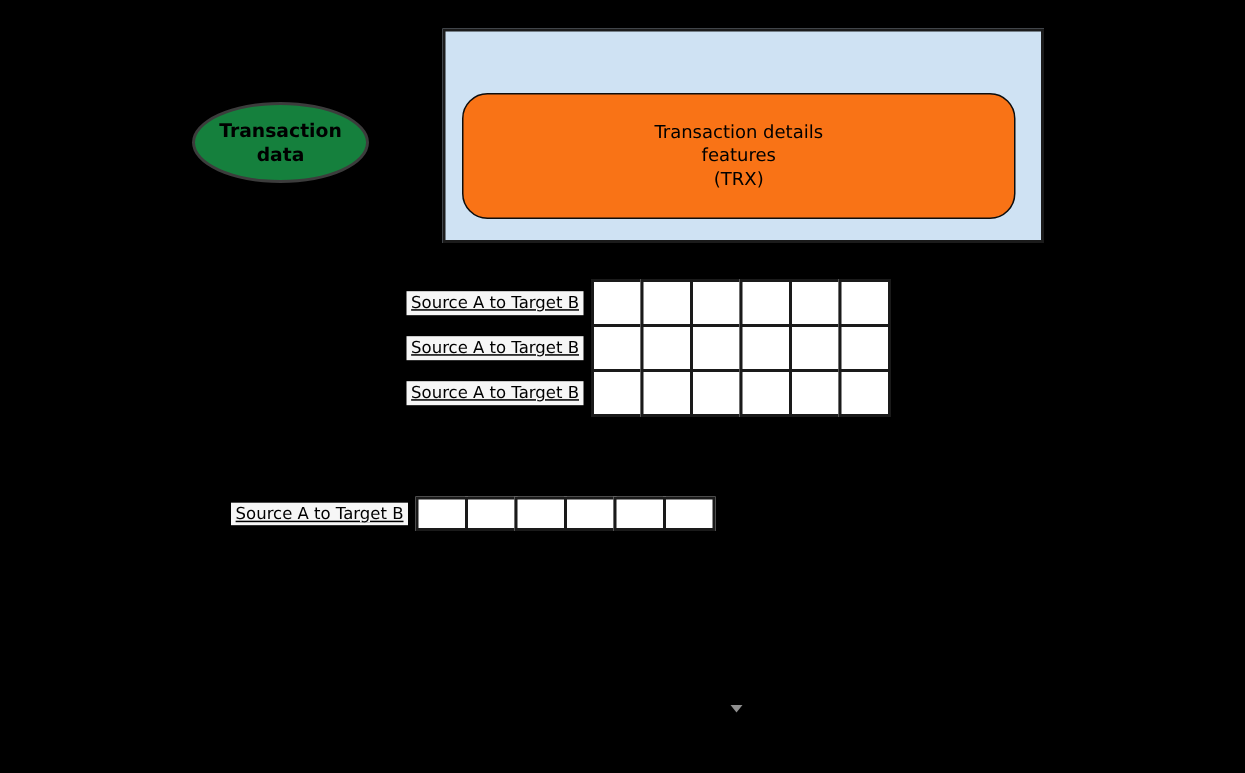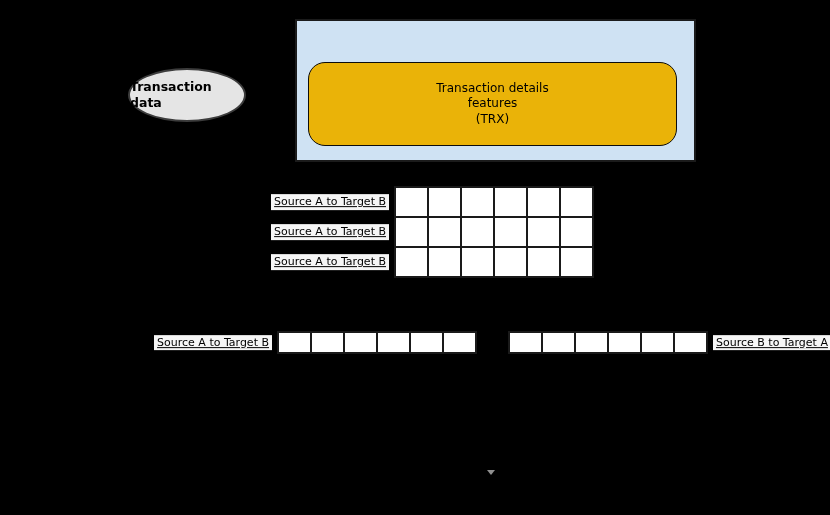--- a/index.html
+++ b/index.html
@@ -3,34 +3,34 @@
 <meta charset="utf-8">
 <style>
   html,body{margin:0;padding:0;background:#000;}
   *{box-sizing:border-box;}
   .canvas{
     position:relative;width:830px;height:515px;background:#000000;
     font-family:"DejaVu Sans","Liberation Sans",sans-serif;color:#000;overflow:hidden;
   }
   
   .ellipse{
-    position:absolute;border-radius:50%;background:#e5e5e5;border:2.5px solid #3c3c3c;
-    display:flex;align-items:center;justify-content:center;
+    position:absolute;border-radius:50%;background:#15803d;border:2.5px solid #3c3c3c;
+    display:flex;align-items:center;justify-content:center;text-align:center;
     font-weight:bold;white-space:pre-line;line-height:1.3;
   }
   .transaction-ellipse{left:128px;top:68px;width:118px;height:54px;font-size:12.5px;}
   .rf-ellipse{left:419px;top:391px;width:142px;height:51px;font-size:12.5px;}
   
   .panel{
     position:absolute;left:295px;top:19px;width:401px;height:143px;
     background:#cfe2f3;border:2px solid #1b1b1b;
     display:flex;gap:7px;padding:17px 17px 14px 11px;
   }
   .feature-box{
-    flex:1;background:#eab308;border:1.5px solid #0c0c0c;border-radius:17px;
+    flex:1;background:#f97316;border:1.5px solid #0c0c0c;border-radius:17px;
     display:flex;align-items:center;justify-content:center;text-align:center;
     font-size:12px;line-height:1.3;white-space:pre-line;margin-top:24px;
   }
   
   .matrix{position:absolute;left:394px;top:186px;}
   .mrow{display:flex;position:relative;}
   .mrow + .mrow{margin-top:-2px;}
   .cells{display:flex;}
   .cell{width:35px;height:32px;background:#ffffff;border:2px solid #1a1a1a;}
   .cell + .cell{margin-left:-2px;}
@@ -119,31 +119,18 @@
         <div class="cell"></div>
       <div class="cell"></div>
           <div class="cell"></div>
           <div class="cell"></div>
           <div class="cell"></div>
           <div class="cell"></div>
         </div>
     </div>
   </div>
 
-  <div class="vector vector-right">
-    <div class="vrow">
-      <div class="cells">
-        <div class="cell"></div>
-      <div class="cell"></div>
-          <div class="cell"></div>
-          <div class="cell"></div>
-          <div class="cell"></div>
-          <div class="cell"></div>
-        </div>
-      <span class="row-label label-right">Source B to Target A</span>
-    </div>
-  </div>
 
 
   <div class="arrow-tip"></div>
 
 
 </div>
 
 </body></html>

